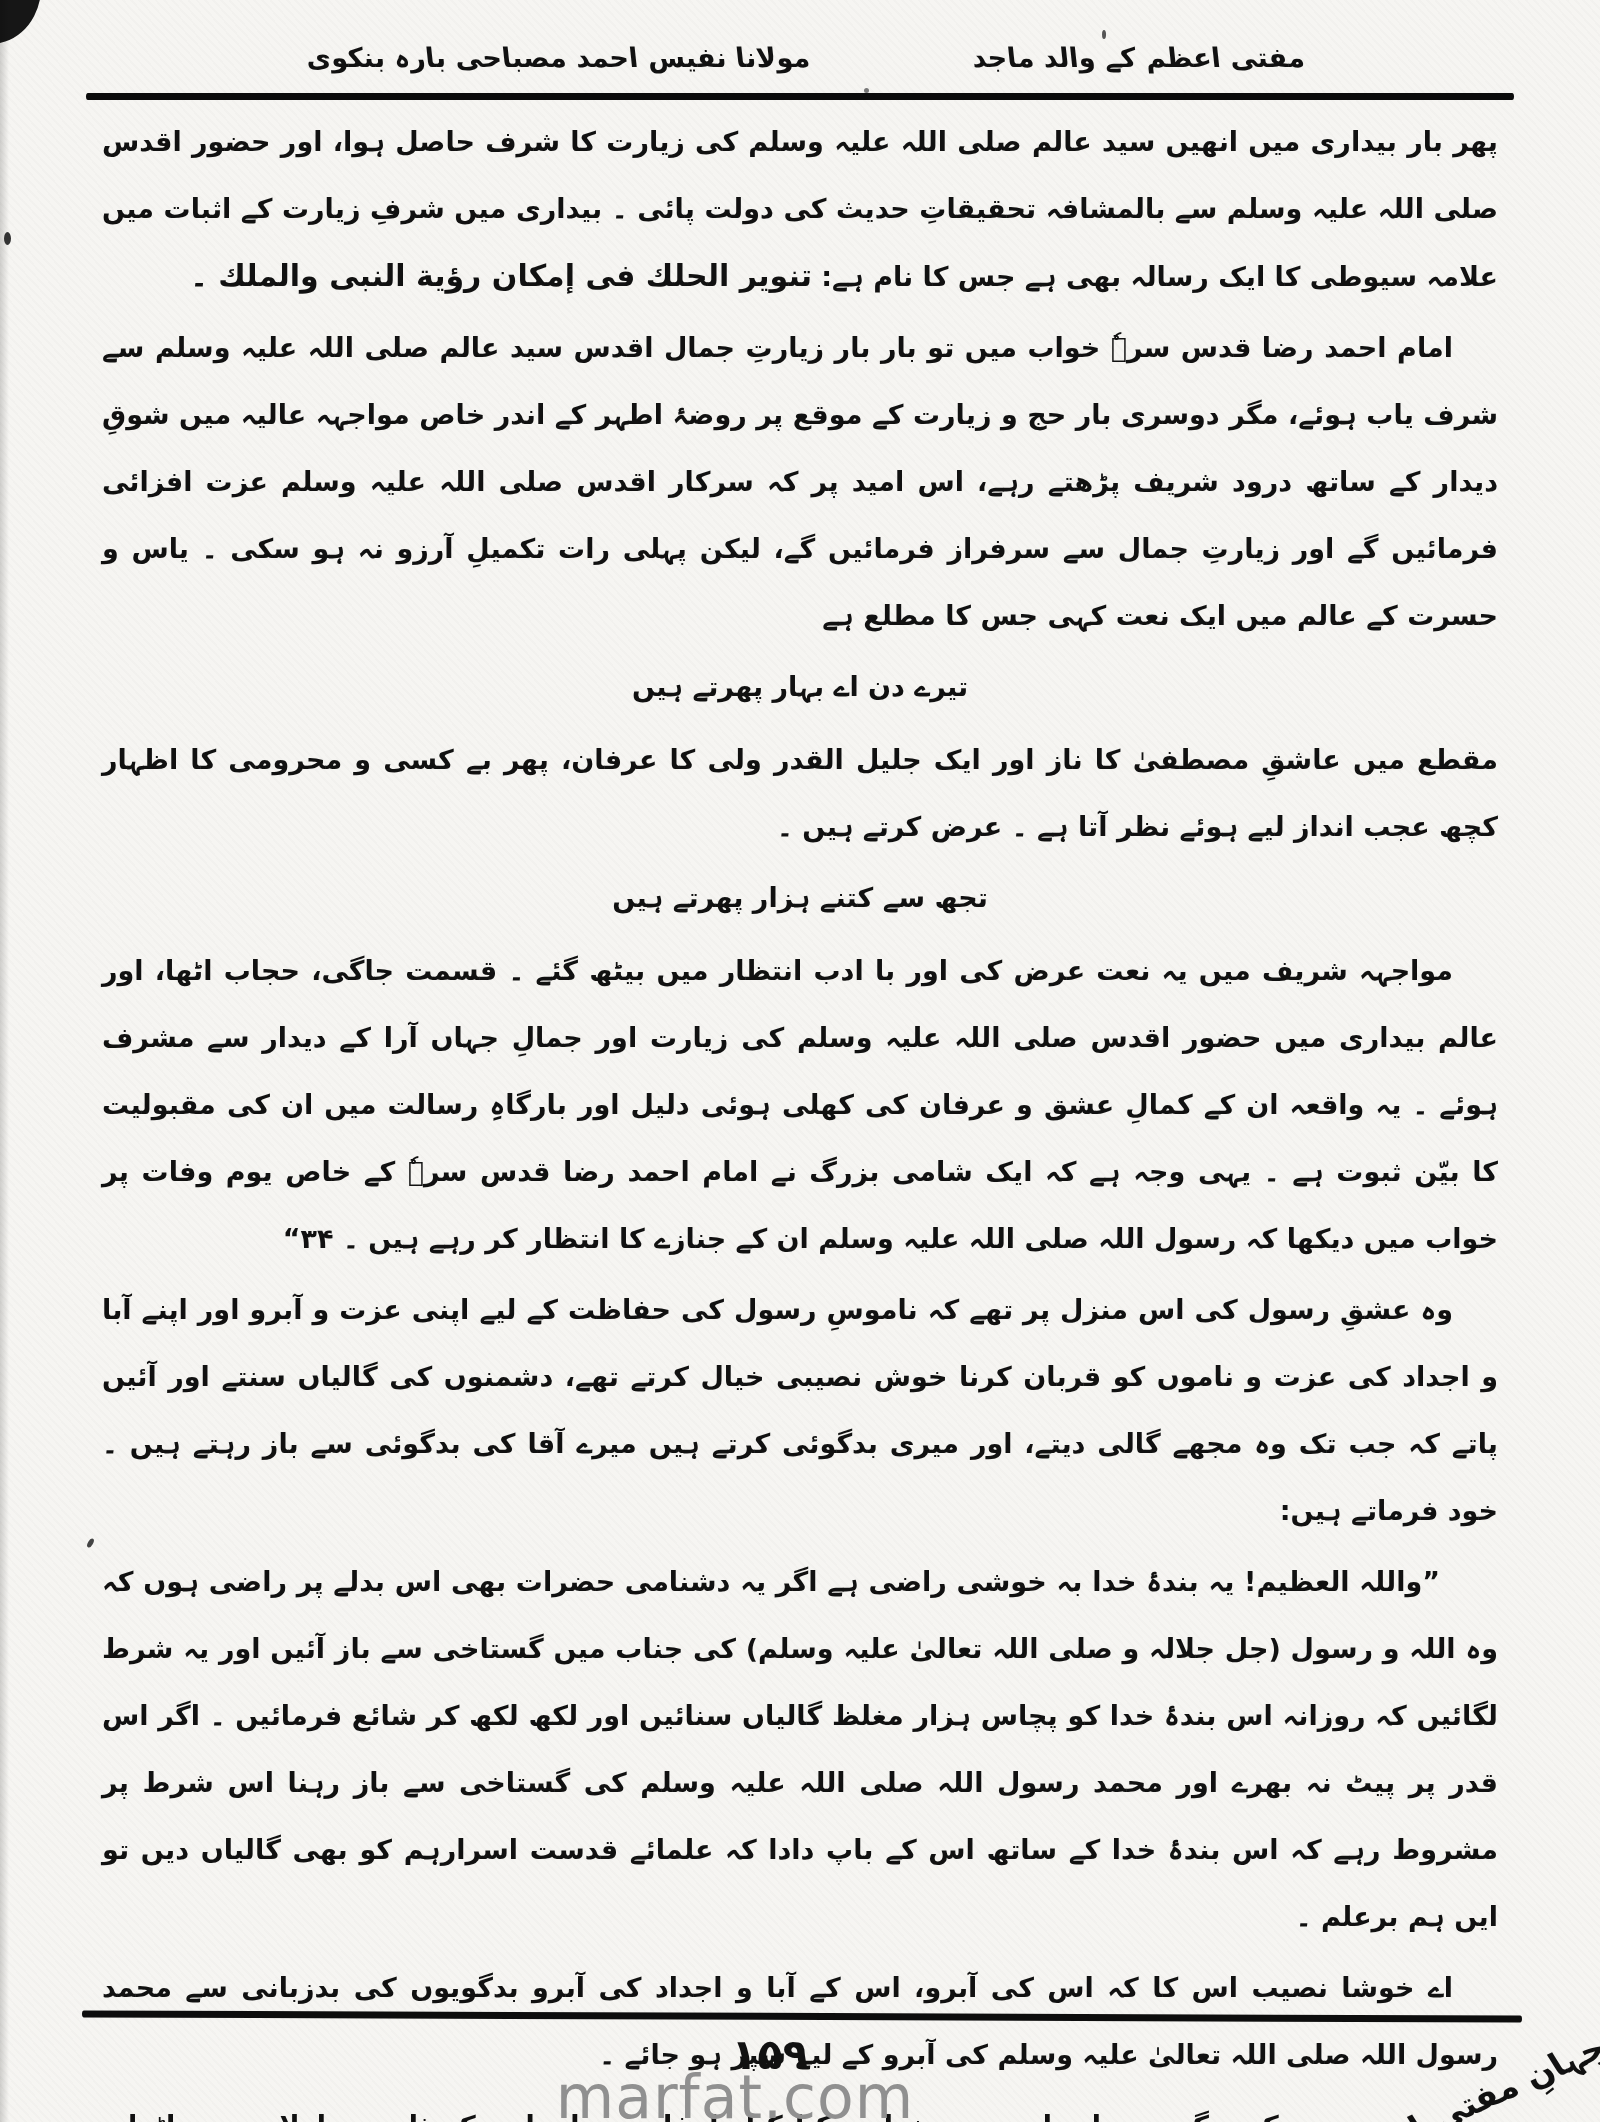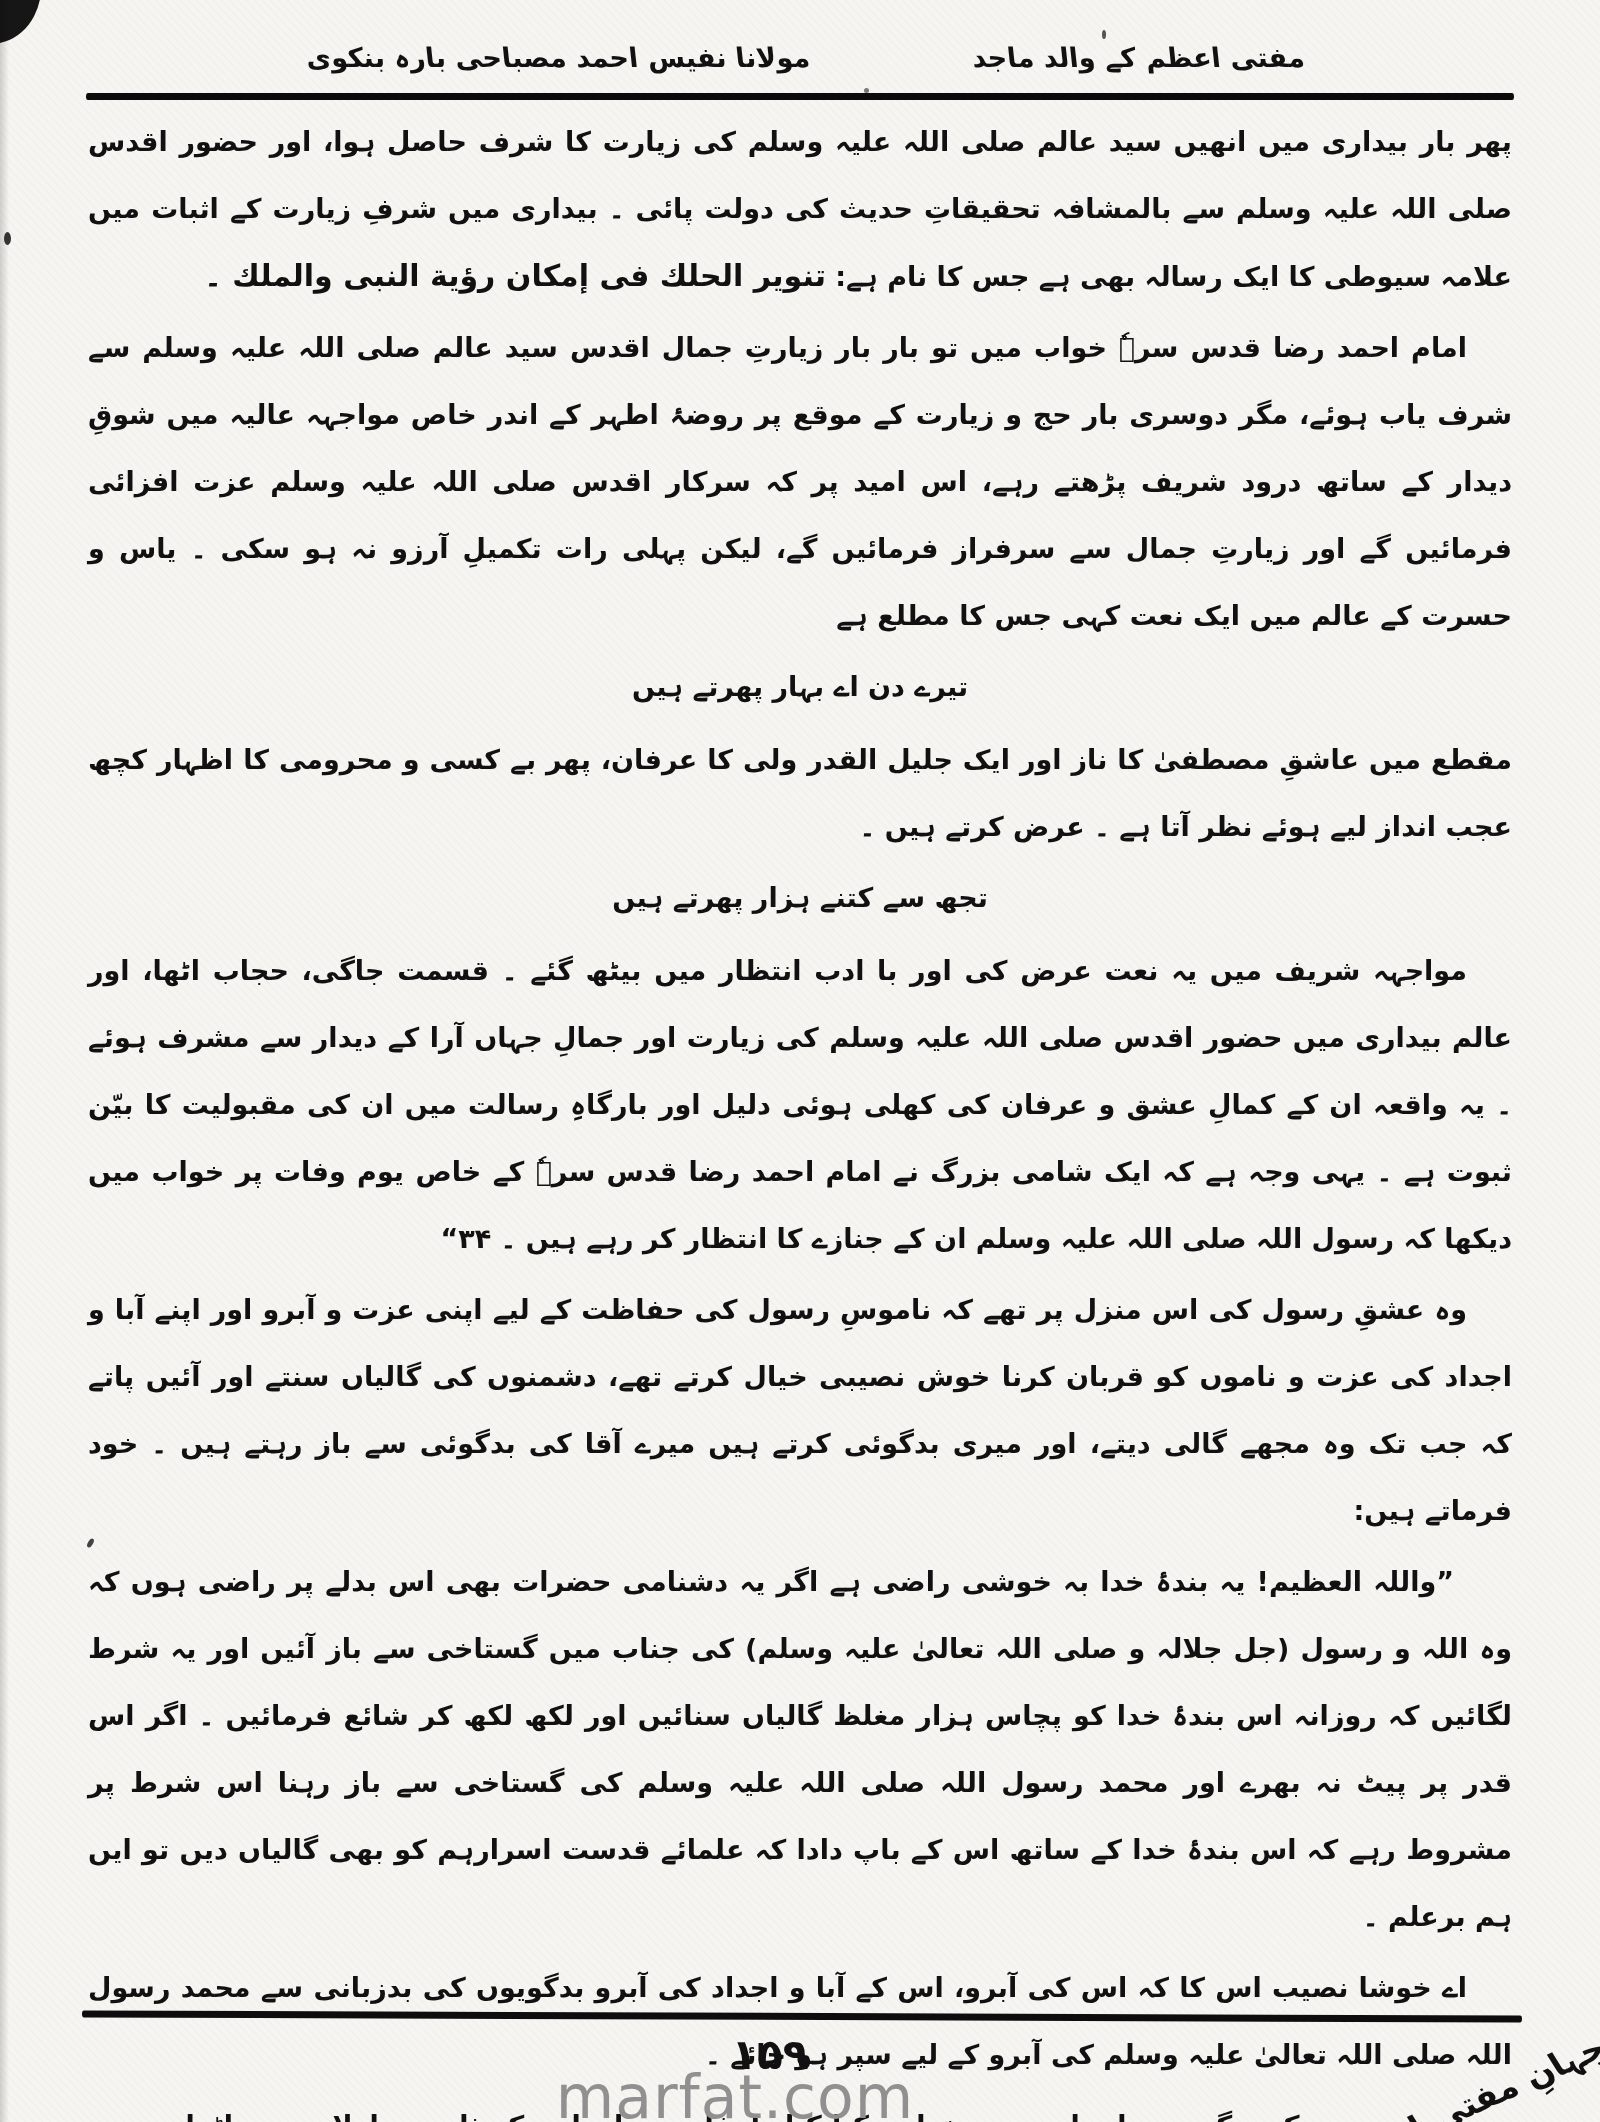--- a/index.html
+++ b/index.html
@@ -11,21 +11,21 @@
     overflow:hidden;
     font-family:"DejaVu Sans", sans-serif;
     color:#111;
     direction:rtl;
   }
   .content{position:absolute;top:42px;right:86px;left:86px;}
   .header-row{display:flex;justify-content:space-between;padding:0 210px 0 220px;align-items:flex-end;}
   .header-title{font-size:27px;font-weight:bold;white-space:nowrap;transform:skewX(6deg);}
   .rule{margin-top:20px;height:7px;background:#0b0b0b;border-radius:4px/100%;}
   .body-text{margin-top:8px;font-size:27px;line-height:67px;text-align:justify;font-weight:bold;}
-  .body-text p{margin:0 2px 4px;}
+  .body-text p{margin:0 16px 4px;}
   .indent{text-indent:45px;}
   .indent-lg{text-indent:58px;}
   .naskh-bold{font-weight:bold;font-size:30px;letter-spacing:0.5px;}
   .verse{display:flex;justify-content:center;gap:85px;margin:4px 0 6px;font-weight:bold;white-space:nowrap;}
   .footer-rule{position:absolute;top:2013px;right:78px;left:82px;height:7px;background:#0d0d0d;border-radius:4px/100%;transform:rotate(0.2deg);}
   .footer-calligraphy{
     position:absolute;top:2028px;right:8px;width:210px;
     font-size:33px;font-weight:bold;white-space:nowrap;
     transform:rotate(-24deg) skewX(8deg);transform-origin:right top;
   }

